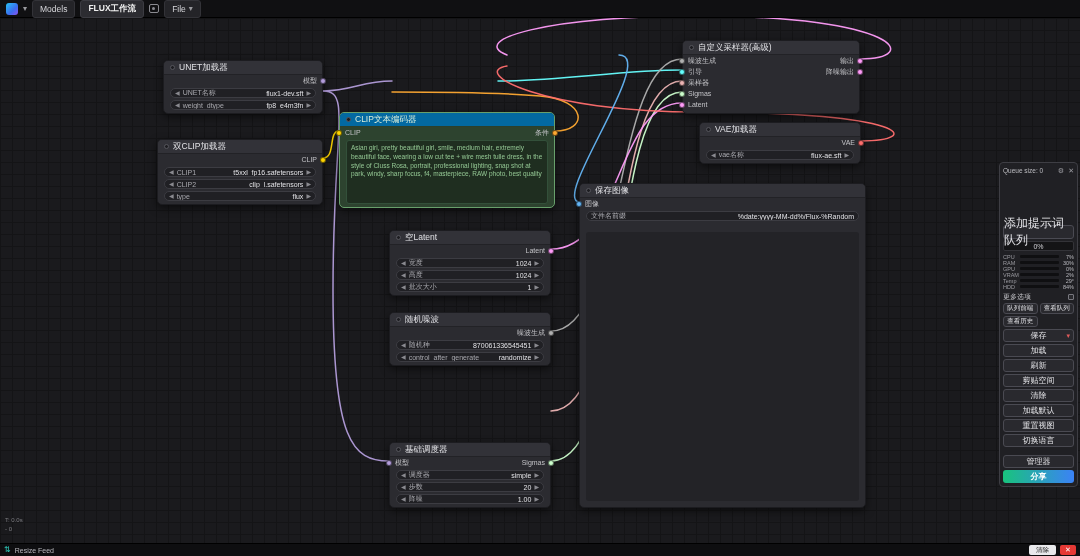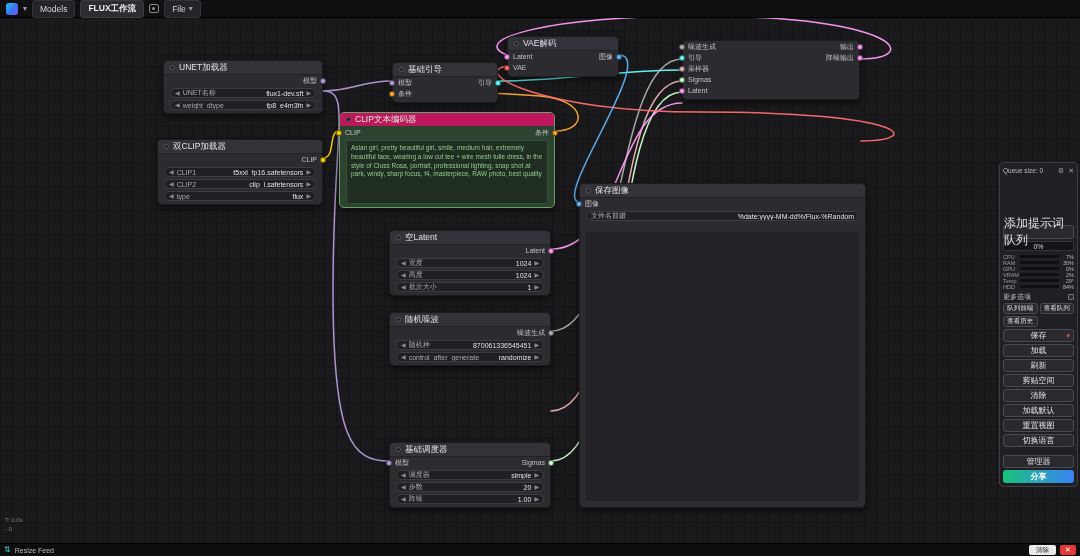--- a/index.html
+++ b/index.html
@@ -57,21 +57,21 @@
   .c-sigmas{background:#CDFFCD;} .c-latent{background:#FF9CF9;} .c-vae{background:#FF6E6E;}
   .c-image{background:#64B5F6;}
   .widget { height:10px; margin:2px 6px 0 6px; background:#202024; border:1px solid #3c3c42;
             border-radius:5px; display:flex; align-items:center; gap:3px; padding:0 4px;
             font-size:7px; color:#a8a8ae; white-space:nowrap; overflow:hidden; }
   .arr { font-size:6px; color:#8a8a90; line-height:1; }
   .wv { margin-left:auto; color:#e2e2e6; }
   .widget.noarr .wv { margin-left:auto; }
 
   .node.green { background:#2d432f; border-color:#68a06c; }
-  .node.green .nhead { background:#be185d; border-bottom-color:#2b402d; color:#d8ecd8; }
+  .node.green .nhead { background:#0369a1; border-bottom-color:#2b402d; color:#d8ecd8; }
   .prompt { margin:2px 6px 0 6px; height:64px; background:#1f2e20; border:1px solid #33503a;
             border-radius:3px; padding:3px 4px; font-size:6.5px; line-height:1.35; color:#94c894;
             overflow:hidden; }
 
   .save-body { position:absolute; left:6px; right:6px; top:48px; bottom:6px; background:#232327; border-radius:3px; }
 
   
   .menu { position:absolute; right:2px; top:162px; width:79px; z-index:25; background:#202024;
           border:1px solid #3e3e44; border-radius:4px; padding:3px; display:flex; flex-direction:column;
           gap:2px; color:#c8c8cc; }
@@ -201,107 +201,85 @@
       <span class="arr">▶</span>
     </div>
     <div class="widget">
       <span class="arr">◀</span>
       <span>type</span>
       <span class="wv">flux</span>
       <span class="arr">▶</span>
     </div>
   </div>
 
-  <div class="node" style="left:392px;top:62px;width:106px;">
-    <div class="nhead">
-      <span class="ndot"></span>
-      <span>基础引导</span>
-    </div>
-    <div class="prow">
-      <span class="pside in">
-        <span class="dot c-model"></span>
-        <span>模型</span>
-      </span>
-      <span class="pside out">
+
+
+  <div class="node" style="left:682px;top:40px;width:178px;">
+    <div class="nhead">
+      <span class="ndot"></span>
+      <span>自定义采样器(高级)</span>
+    </div>
+    <div class="prow">
+      <span class="pside in">
+        <span class="dot c-noise"></span>
+        <span>噪波生成</span>
+      </span>
+      <span class="pside out">
+        <span>输出</span>
+        <span class="dot c-latent"></span>
+      </span>
+    </div>
+    <div class="prow">
+      <span class="pside in">
+        <span class="dot c-guider"></span>
         <span>引导</span>
-        <span class="dot c-guider"></span>
-      </span>
-    </div>
-    <div class="prow">
-      <span class="pside in">
-        <span class="dot c-cond"></span>
-        <span>条件</span>
-      </span>
-    </div>
-  </div>
-
-  <div class="node" style="left:507px;top:36px;width:112px;">
-    <div class="nhead">
-      <span class="ndot"></span>
-      <span>VAE解码</span>
+      </span>
+      <span class="pside out">
+        <span>降噪输出</span>
+        <span class="dot c-latent"></span>
+      </span>
+    </div>
+    <div class="prow">
+      <span class="pside in">
+        <span class="dot c-sampler"></span>
+        <span>采样器</span>
+      </span>
+    </div>
+    <div class="prow">
+      <span class="pside in">
+        <span class="dot c-sigmas"></span>
+        <span>Sigmas</span>
+      </span>
     </div>
     <div class="prow">
       <span class="pside in">
         <span class="dot c-latent"></span>
         <span>Latent</span>
       </span>
-      <span class="pside out">
-        <span>图像</span>
-        <span class="dot c-image"></span>
-      </span>
-    </div>
-    <div class="prow">
-      <span class="pside in">
+    </div>
+  </div>
+
+  <div class="node" style="left:699px;top:122px;width:162px;">
+    <div class="nhead">
+      <span class="ndot"></span>
+      <span>VAE加载器</span>
+    </div>
+    <div class="prow">
+      <span class="pside out">
+        <span>VAE</span>
         <span class="dot c-vae"></span>
-        <span>VAE</span>
-      </span>
-    </div>
-  </div>
-
-  <div class="node" style="left:682px;top:40px;width:178px;">
-    <div class="prow">
-      <span class="pside in">
-        <span class="dot c-noise"></span>
-        <span>噪波生成</span>
-      </span>
-      <span class="pside out">
-        <span>输出</span>
-        <span class="dot c-latent"></span>
-      </span>
-    </div>
-    <div class="prow">
-      <span class="pside in">
-        <span class="dot c-guider"></span>
-        <span>引导</span>
-      </span>
-      <span class="pside out">
-        <span>降噪输出</span>
-        <span class="dot c-latent"></span>
-      </span>
-    </div>
-    <div class="prow">
-      <span class="pside in">
-        <span class="dot c-sampler"></span>
-        <span>采样器</span>
-      </span>
-    </div>
-    <div class="prow">
-      <span class="pside in">
-        <span class="dot c-sigmas"></span>
-        <span>Sigmas</span>
-      </span>
-    </div>
-    <div class="prow">
-      <span class="pside in">
-        <span class="dot c-latent"></span>
-        <span>Latent</span>
-      </span>
-    </div>
-  </div>
-
+      </span>
+    </div>
+    <div class="widget">
+      <span class="arr">◀</span>
+      <span>vae名称</span>
+      <span class="wv">flux-ae.sft</span>
+      <span class="arr">▶</span>
+    </div>
+  </div>
 
   <div class="node green" style="left:339px;top:112px;width:216px;">
     <div class="nhead">
       <span class="ndot"></span>
       <span>CLIP文本编码器</span>
     </div>
     <div class="prow">
       <span class="pside in">
         <span class="dot c-clip"></span>
         <span>CLIP</span>

